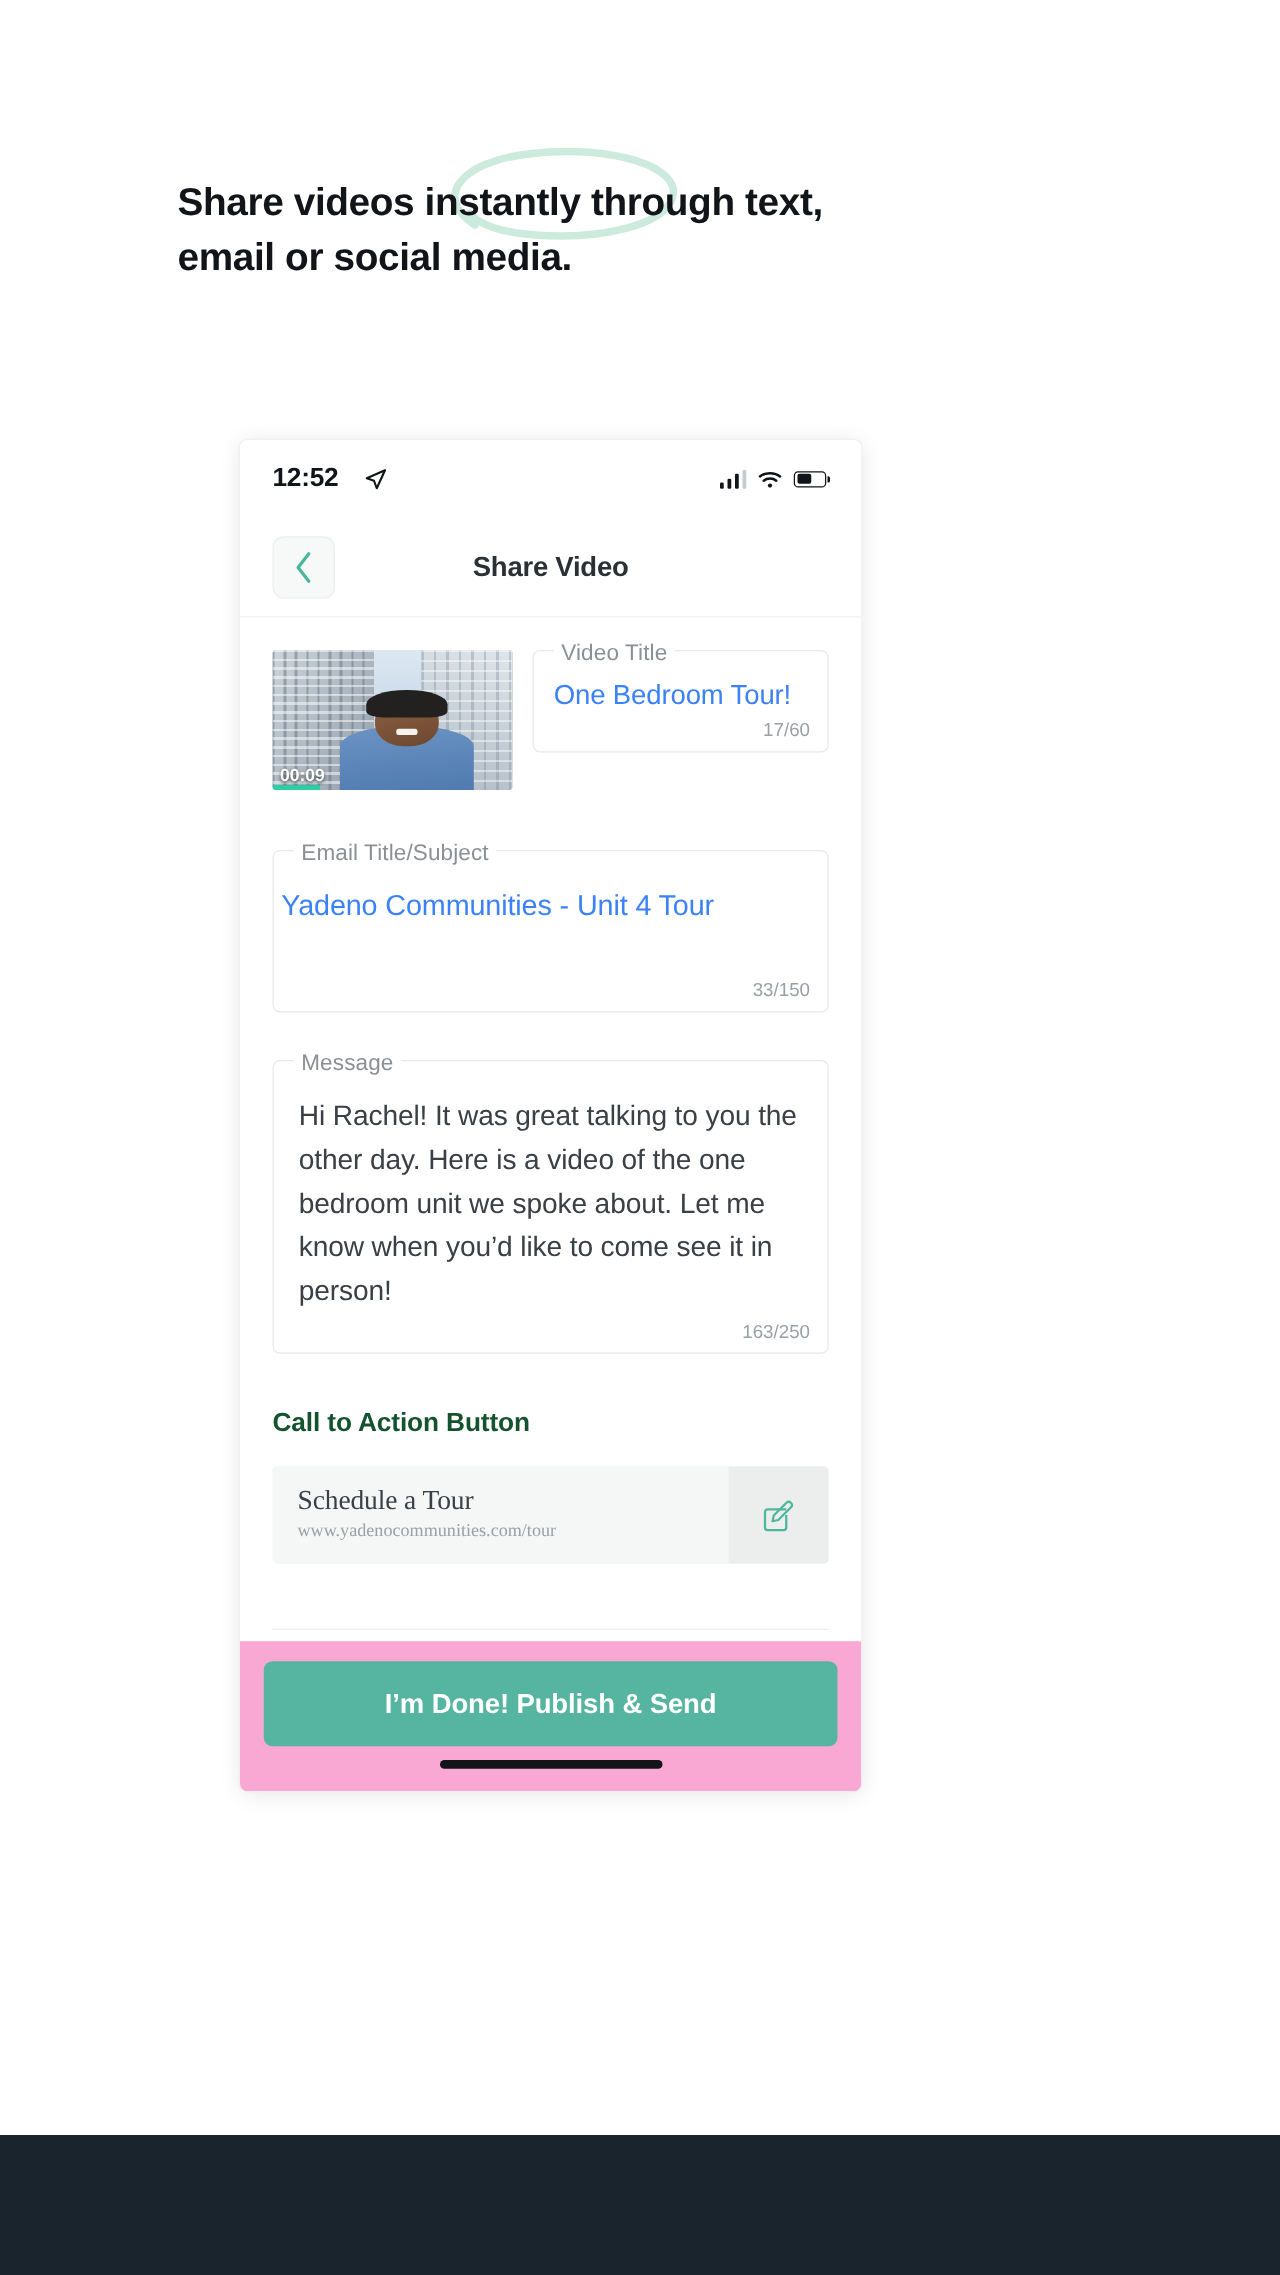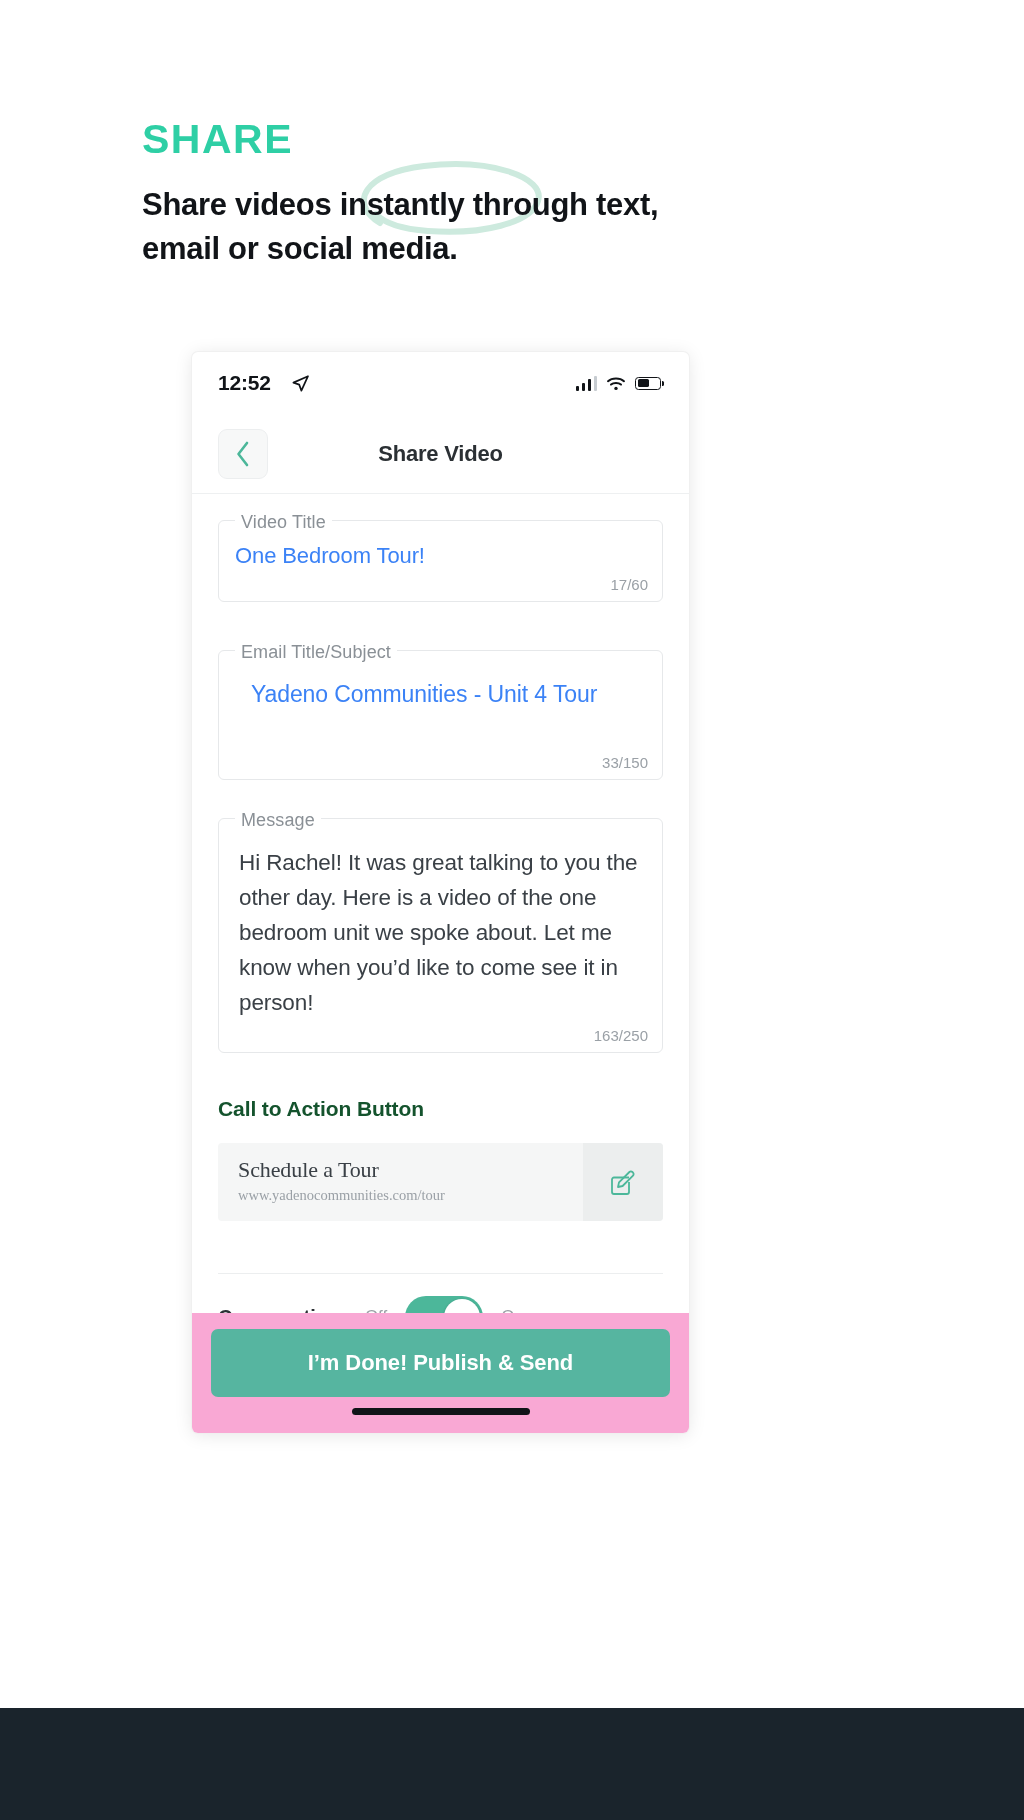--- a/index.html
+++ b/index.html
@@ -143,21 +143,21 @@
     background: #fff; font-size: 18px; color: #8a9096; letter-spacing: 0.1px;
   }
   .field .val {
     font-size: 22px; color: #3b82f6; letter-spacing: -0.1px; line-height: 1.52;
   }
   .counter {
     position: absolute; right: 14px; bottom: 8px;
     font-size: 15px; color: #9aa0a6;
   }
   .field-videotitle { flex: 1; min-height: 82px; padding: 18px 16px 0 16px; }
-  .field-subject { margin-top: 48px; min-height: 130px; padding: 26px 18px 0 32px; }
+  .field-subject { margin-top: 48px; min-height: 130px; padding: 26px 18px 0 6px; }
   .field-subject .val { font-size: 23px; }
   .field-message { margin-top: 38px; min-height: 235px; padding: 26px 18px 0 20px; }
   .field-message .val { font-size: 22.5px; line-height: 1.56; color: #3a4046; }
 
   .section-title {
     margin-top: 44px; font-size: 21px; font-weight: bold;
     color: #14532d; letter-spacing: -0.1px;
   }
   .cta-row {
     margin-top: 22px; display: flex; align-items: stretch;
@@ -208,21 +208,20 @@
     position: absolute; left: 0; bottom: 0; width: 1024px; height: 112px;
     background: #1a242c;
   }
 </style>
 </head>
 <body>
 
 <div class="page">
 
   <div class="promo">
-    <div class="promo-eyebrow">SHARE</div>
     <div class="promo-sub-wrap">
       <svg class="scribble" viewBox="0 0 196 76">
         <path d="M30 64 C-2 44 14 14 74 7 C140 -1 196 18 188 42 C181 64 132 76 78 72 C52 70 34 64 26 55" fill="none" stroke="#cdeade" stroke-width="6" stroke-linecap="round"></path>
       </svg>
       <div class="promo-sub">Share videos instantly through text, email or social media.</div>
     </div>
   </div>
 
   <div class="phone">
 
@@ -256,20 +255,33 @@
         <svg width="18" height="28" viewBox="0 0 18 28">
           <path d="M13 3 L4.5 14 L13 25" fill="none" stroke="#4cb79a" stroke-width="2.6" stroke-linecap="round" stroke-linejoin="round"></path>
         </svg>
       </div>
       <div class="navtitle">Share Video</div>
     </div>
 
     <div class="scrollarea">
 
       <div class="videorow">
+        <div class="thumb">
+          <span class="bldgA"></span>
+          <span class="sky"></span>
+          <span class="bldgB"></span>
+          <span class="person">
+            <span class="shirt"></span>
+            <span class="face"></span>
+            <span class="hair"></span>
+            <span class="teeth"></span>
+          </span>
+          <span class="progress"></span>
+          <span class="duration">00:09</span>
+        </div>
 
         <div class="field field-videotitle">
           <legend>Video Title</legend>
           <div class="val">One Bedroom Tour!</div>
           <div class="counter">17/60</div>
         </div>
       </div>
 
       <div class="field field-subject">
         <legend>Email Title/Subject</legend>

